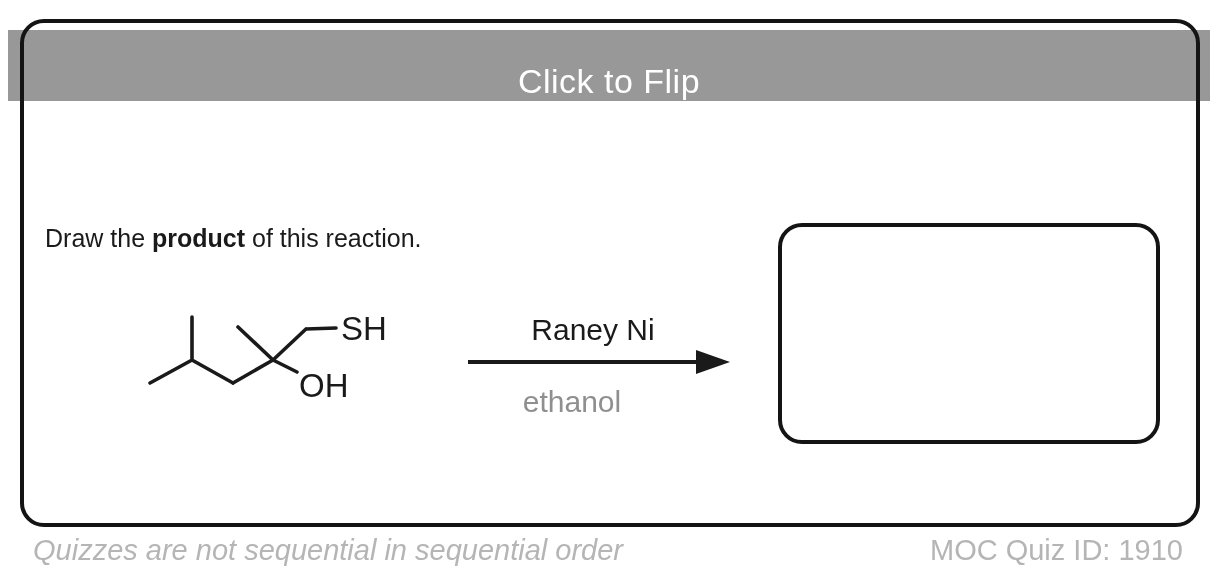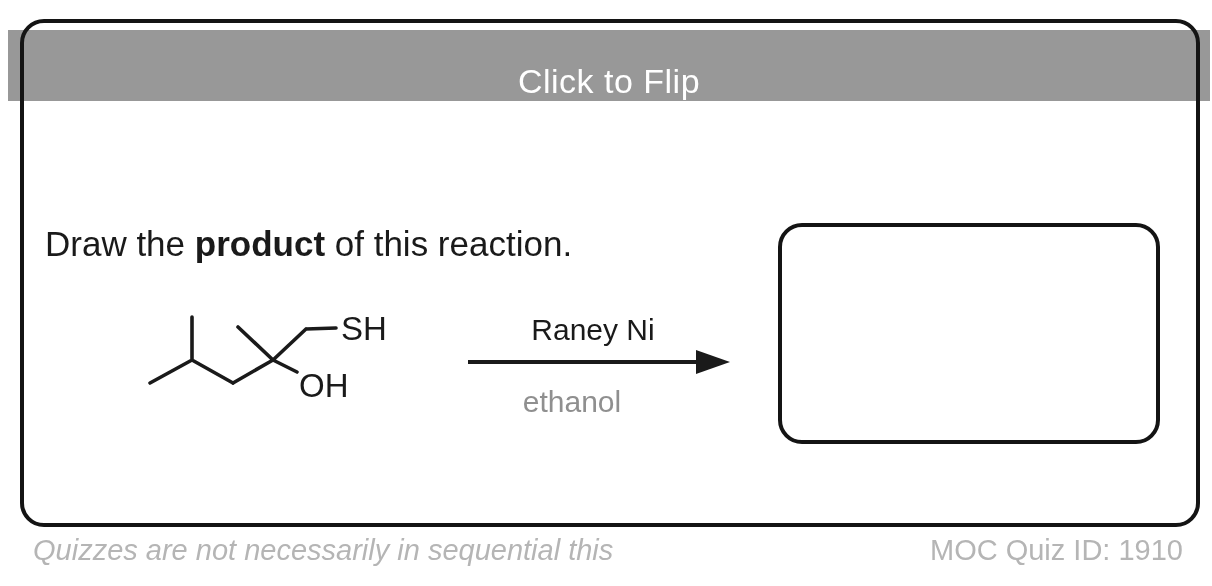--- a/index.html
+++ b/index.html
@@ -46,21 +46,21 @@
     box-sizing: border-box;
     border: 4px solid #141414;
     border-radius: 24px;
     background: transparent;
     z-index: 2;
   }
   .prompt {
     position: absolute;
     left: 45px;
     top: 224px;
-    font-size: 35px;
+    font-size: 25px;
     color: #1a1a1a;
     z-index: 3;
     white-space: nowrap;
   }
   .molecule-svg {
     position: absolute;
     left: 130px;
     top: 295px;
     z-index: 3;
   }
@@ -155,16 +155,16 @@
 
   <svg class="arrow-svg" width="320" height="125" viewBox="440 298 320 125" xmlns="http://www.w3.org/2000/svg">
     <text class="reagent-above" x="593" y="340">Raney Ni</text>
     <line x1="468" y1="362" x2="702" y2="362" stroke="#1a1a1a" stroke-width="4"></line>
     <polygon points="696,350 730,362 696,374" fill="#1a1a1a"></polygon>
     <text class="reagent-below" x="572" y="412">ethanol</text>
   </svg>
 
   <div class="answer-box"></div>
 
-  <div class="footer-note">Quizzes are not necessarily in sequential this</div>
+  <div class="footer-note">Quizzes are not sequential in sequential order</div>
   <div class="footer-quiz-id">MOC Quiz ID: 1910</div>
 
 </div>
 
 </body></html>

